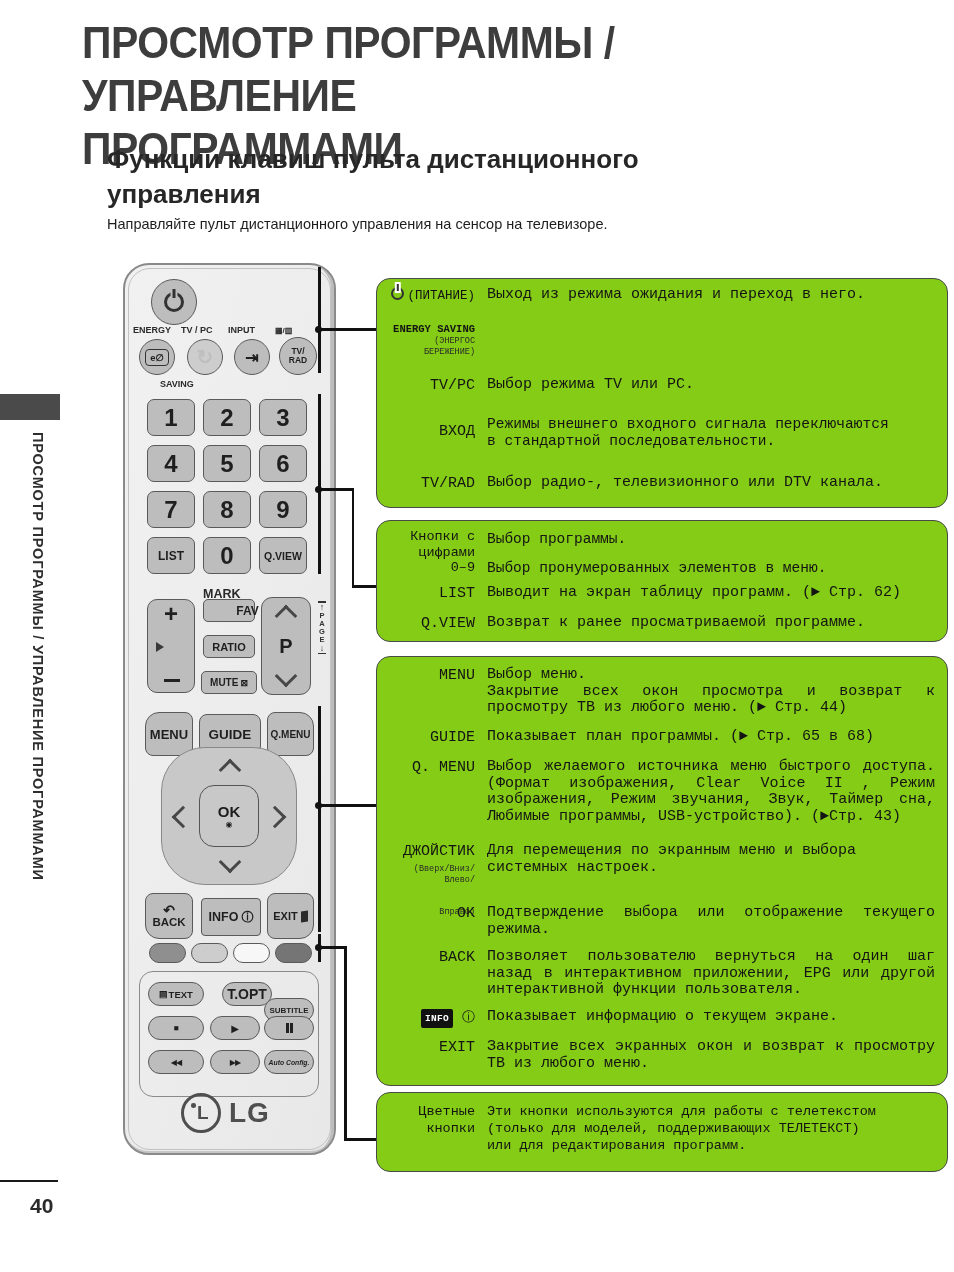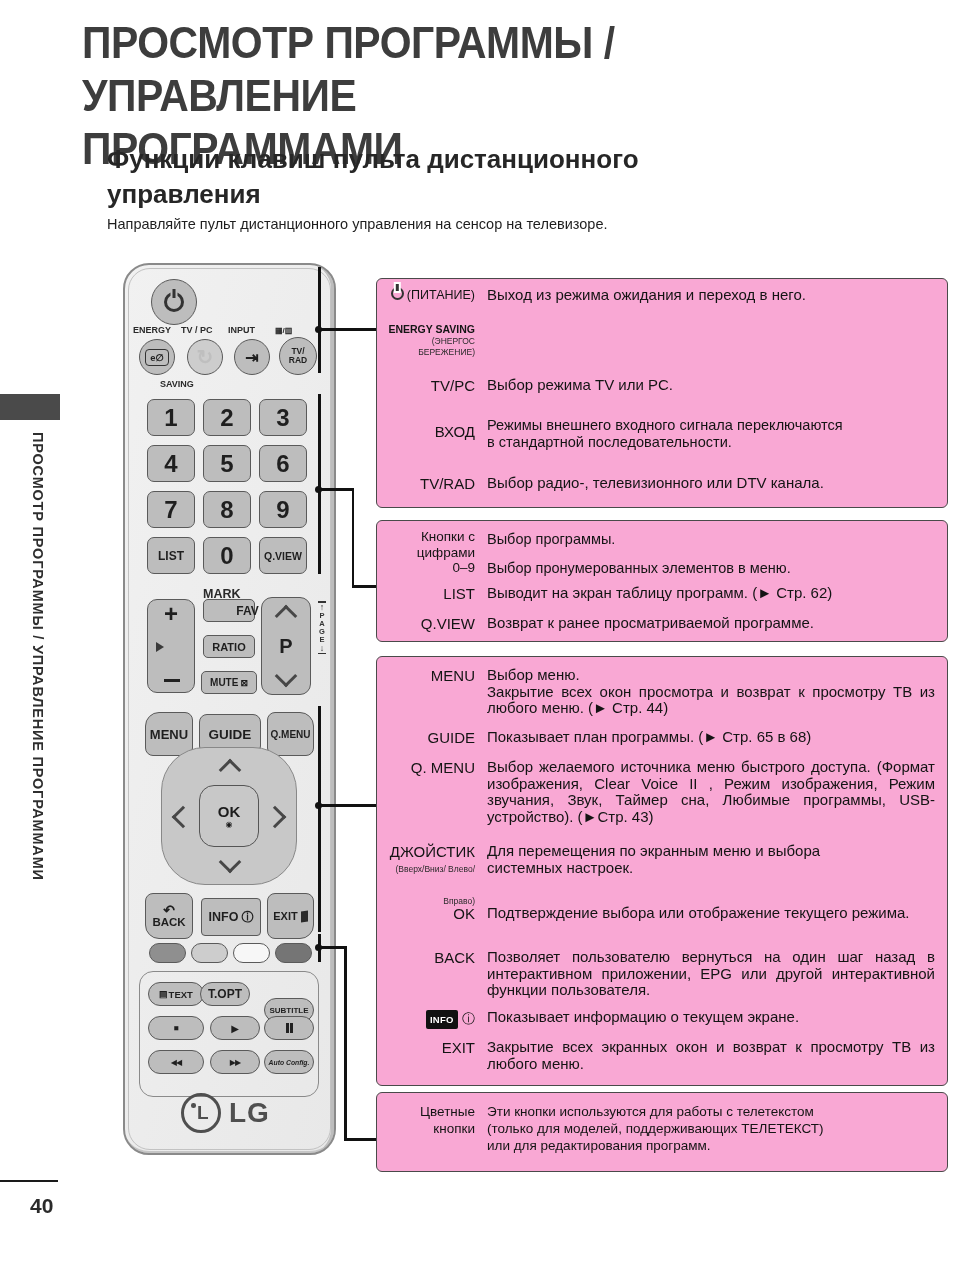--- a/index.html
+++ b/index.html
@@ -46,21 +46,21 @@
   .lg-circle{position:absolute;left:56px;top:828px;width:40px;height:40px;border:3.2px solid #4f4f4f;border-radius:50%;box-sizing:border-box;}
   .lg-circle .mono{position:absolute;left:13px;top:6px;font-size:19px;font-weight:bold;color:#4f4f4f;}
   .lg-circle .dot{position:absolute;left:7px;top:7px;width:4.5px;height:4.5px;border-radius:50%;background:#4f4f4f;}
   .lg-word{position:absolute;left:104px;top:832px;font-size:28px;font-weight:bold;color:#4f4f4f;letter-spacing:1px;}
   
   .groupbox{position:absolute;left:14px;top:706px;width:180px;height:126px;border:1.5px solid #8a8a8a;border-radius:14px;box-sizing:border-box;}
   
   .lline{background:#111;}
   .ldot{width:7px;height:7px;border-radius:50%;background:#111;}
   
-  .cbox{border:1.6px solid #4a4a4a;border-radius:6px;background:#f9a8d4;box-sizing:border-box;}
+  .cbox{border:1.6px solid #4a4a4a;border-radius:14px;background:#84cc16;box-sizing:border-box;font-family:Liberation Mono, monospace;}
   .crow{position:absolute;left:6px;right:12px;display:flex;align-items:flex-start;}
   .clabel{width:92px;flex:none;text-align:right;font-size:15px;color:#141414;line-height:17px;}
   .cdesc{margin-left:12px;flex:1;font-size:15px;line-height:16.5px;color:#141414;}
   .just{text-align:justify;}
   .sub{font-size:8.5px;line-height:11px;color:#2a2a2a;}
   .lab-sm{font-size:13.5px;line-height:15.5px;}
   .badge{display:inline-block;background:#111;color:#fff;font-size:9.5px;font-weight:bold;padding:1px 4px;border-radius:2px;letter-spacing:.3px;}
   .cond{transform:scaleX(.97);transform-origin:left top;}
 </style>
 </head>
@@ -214,21 +214,21 @@
   <div class="btn" style="left:24px;top:678px;width:37px;height:20px;border-radius:10px;background:#8f8f8f;"></div>
   <div class="btn" style="left:66px;top:678px;width:37px;height:20px;border-radius:10px;background:#cdcdcd;"></div>
   <div class="btn" style="left:108px;top:678px;width:37px;height:20px;border-radius:10px;background:#f7f7f7;"></div>
   <div class="btn" style="left:150px;top:678px;width:37px;height:20px;border-radius:10px;background:#757575;"></div>
 
   <div class="groupbox">
     <div class="btn pill" style="left:8px;top:10px;width:56px;height:24px;font-size:9.5px;font-weight:bold;gap:1px;">
       <span style="font-size:9px;">▤</span>
         <span>TEXT</span>
     </div>
-    <div class="btn pill" style="left:60px;top:10px;width:50px;height:24px;font-size:12px;font-weight:bold;">
+    <div class="btn pill" style="left:82px;top:10px;width:50px;height:24px;font-size:14px;font-weight:bold;">
         <span>T.OPT</span>
       </div>
     <div class="btn pill" style="left:124px;top:26px;width:50px;height:24px;font-size:8px;font-weight:bold;">
         <span>SUBTITLE</span>
       </div>
 
     <div class="btn pill" style="left:8px;top:44px;width:56px;height:24px;font-size:8.5px;">
         <span>■</span>
       </div>
     <div class="btn pill" style="left:70px;top:44px;width:50px;height:24px;font-size:10px;">

